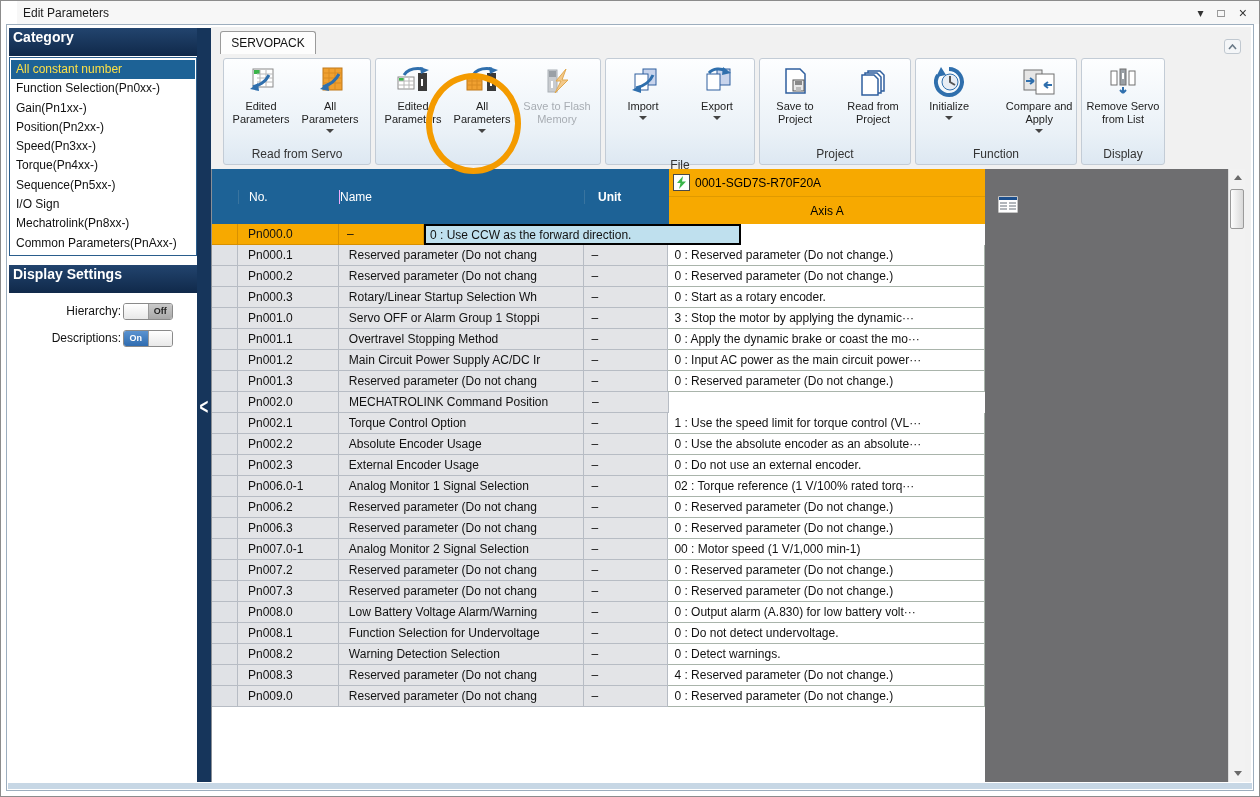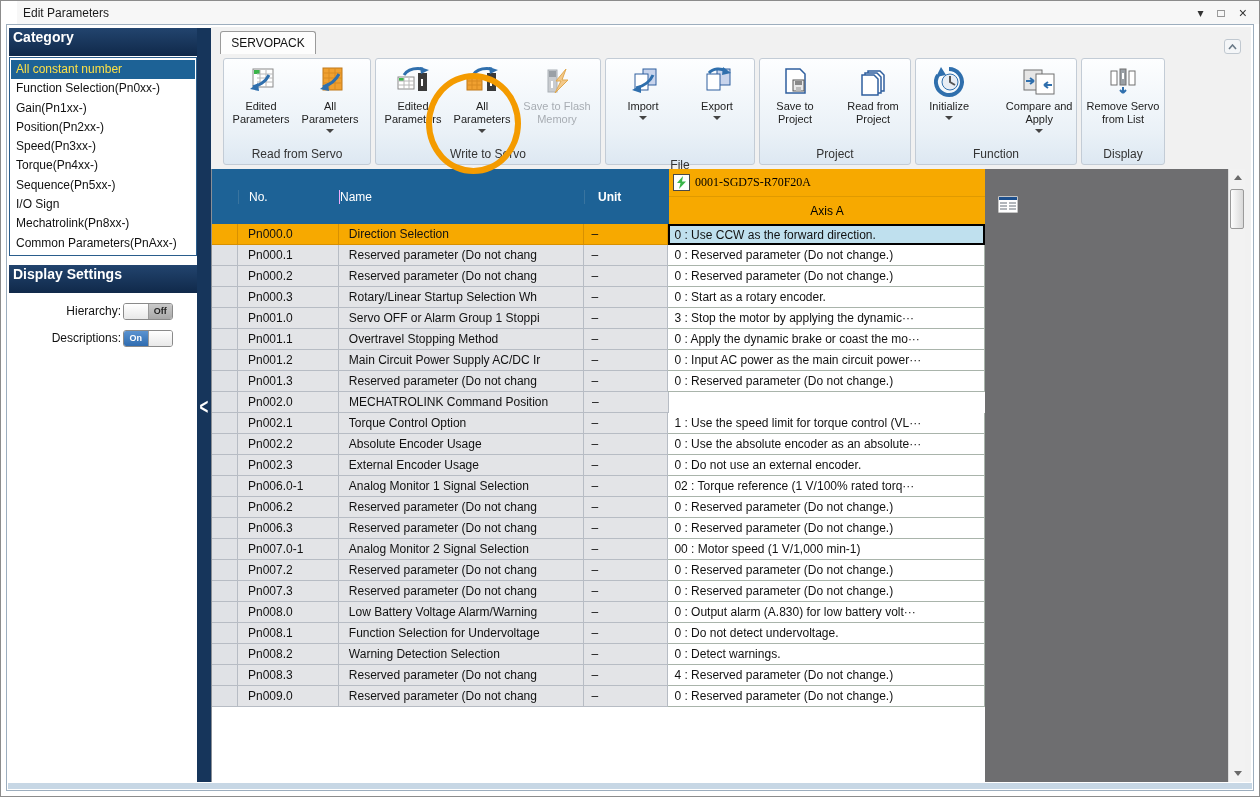--- a/index.html
+++ b/index.html
@@ -71,21 +71,21 @@
   .gridwrap { position:absolute; left:0; top:142px; height:613px; display:flex; }
   .grid { width:774px; display:flex; flex-direction:column; border-left:1px solid #8a8f96; }
   .grid-header { height:55px; display:flex; }
   .gh-left { width:457px; background:#1d6296; display:flex; align-items:center; color:#fff; font-size:12px; }
   .gh-left .h-sel { width:26px; }
   .gh-left .h-no { width:101px; padding-left:10px; border-left:1px solid #39749f; }
   .gh-left .h-name { width:245px; padding-left:0; border-left:1px solid #f0abfc; }
   .gh-left .h-unit { width:85px; padding-left:13px; border-left:1px solid #39749f;font-weight:bold; }
   .gh-value { width:317px; display:flex; flex-direction:column; }
   .gh-device { height:28px; background:#f7a900; display:flex; align-items:center; gap:5px;
-               padding-left:4px; font-size:12px; color:#000; border-bottom:1px solid #e09a00;font-family:Liberation Serif, serif; }
+               padding-left:4px; font-size:12px; color:#000; border-bottom:1px solid #e09a00; }
   .bolt-box { width:17px; height:17px; background:#fff; border:1px solid #4a4a4a;
               display:flex; align-items:center; justify-content:center; }
   .gh-axis { height:27px; background:#f7a900; font-size:12px; color:#000;
              display:flex; align-items:center; justify-content:center; }
   .rows { height:558px; overflow:hidden; background:#fff; }
   .trow { display:flex; height:21px; }
   .cell { font-size:12px; color:#111; white-space:nowrap; overflow:hidden;
           display:flex; align-items:center; }
   .c-sel  { width:26px;  background:#e0e2e6; border-bottom:1px solid #b7bcc4; border-right:1px solid #b7bcc4; }
   .c-no   { width:101px; background:#e3e4e7; border-bottom:1px solid #b7bcc4; border-right:1px solid #b7bcc4; padding-left:10px; }
@@ -240,21 +240,20 @@
                 <svg width="30" height="30" viewBox="0 0 30 30">
                     <rect x="6" y="3" width="9" height="22" fill="#c9ccd0" stroke="#aab0b6"></rect>
                     <rect x="7" y="4" width="7" height="6" fill="#9aa0a6"></rect>
                     <rect x="9" y="14" width="2" height="7" fill="#fff"></rect>
                     <path d="M24 2 L14 14 L19 14 L13 26 L26 13 L20 13 Z" fill="#f3c98a" stroke="#e0a84f" stroke-width="1"></path>
                   </svg>
               </span>
               <span class="rlabel">Save to Flash Memory</span>
             </div>
           </div>
-          <div class="rgroup-label">Write to Servo</div>
         </div>
 
         <div class="rgroup" style="width:150px;gap:37px;">
           <div class="rbuttons" style="gap:12px;">
             <div class="rbtn" style="width:62px;">
               <span class="ricon">
                 <svg width="32" height="30" viewBox="0 0 32 30">
                     <rect x="16" y="2" width="13" height="16" fill="#c8d4ec" stroke="#2f5f9e"></rect>
                     <rect x="8" y="7" width="13" height="16" fill="#fff" stroke="#2f5f9e"></rect>
                     <path d="M26 8 C23 15 17 19 9 21" fill="none" stroke="#2f6fad" stroke-width="3"></path>
@@ -376,21 +375,20 @@
                 </span>
                 <span>0001-SGD7S-R70F20A</span>
               </div>
               <div class="gh-axis">Axis A</div>
             </div>
           </div>
           <div class="rows">
   <div class="trow sel">
     <span class="cell c-sel"></span>
     <span class="cell c-no">Pn000.0</span>
-    <span class="cell c-name">Direction Selection</span>
     <span class="cell c-unit">–</span>
     <span class="cell c-val">0 : Use CCW as the forward direction.</span>
   </div>
 
   <div class="trow">
     <span class="cell c-sel"></span>
     <span class="cell c-no">Pn000.1</span>
     <span class="cell c-name">Reserved parameter (Do not chang</span>
     <span class="cell c-unit">–</span>
     <span class="cell c-val">0 : Reserved parameter (Do not change.)</span>

